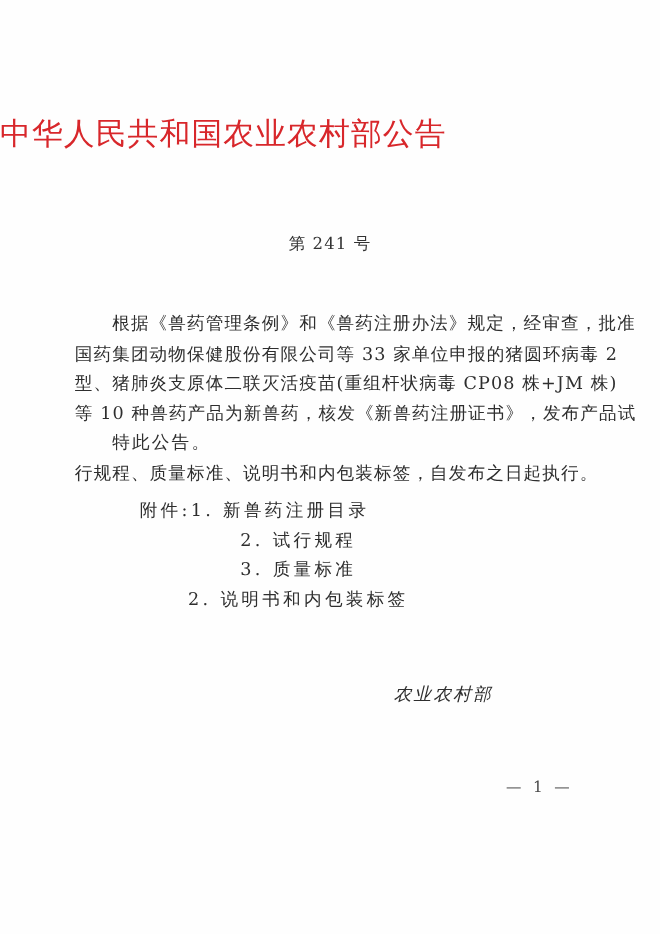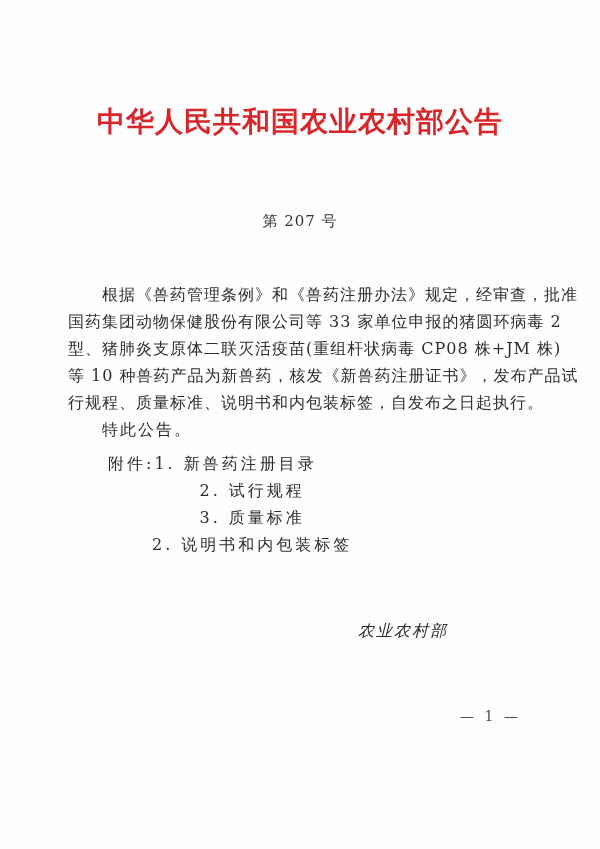--- a/index.html
+++ b/index.html
@@ -13,23 +13,23 @@
     height: 849px;
     background: #fefefe;
     overflow: hidden;
     font-family: "DejaVu Serif", "Liberation Serif", serif;
   }
   .doc-title {
     position: absolute;
     top: 103px;
     left: 0;
     right: 0;
-    text-align: center;
+    text-align: left;
     font-size: 28px;
-    font-weight: bold;
+    font-weight: normal;
     color: #d8272b;
     letter-spacing: 1px;
     white-space: nowrap;
   }
   .doc-number {
     position: absolute;
     top: 212px;
     left: 0;
     right: 0;
     text-align: center;
@@ -67,20 +67,21 @@
     left: 108px;
     top: 450px;
     font-size: 16px;
     color: #2e2e2e;
   }
   .aline {
     height: 27px;
     line-height: 27px;
     letter-spacing: 3px;
     white-space: nowrap;
+    margin-left: 19px;
   }
   .aline .att-label {
     letter-spacing: 3px;
   }
   .aline.cont {
     padding-left: 44px;
     text-align: center;
   }
   .signature {
     position: absolute;
@@ -110,29 +111,29 @@
     font-family: "DejaVu Serif", "Liberation Serif", serif;
   }
 </style>
 </head>
 <body>
 
 <div class="page">
 
   <div class="doc-title">中华人民共和国农业农村部公告</div>
 
-  <div class="doc-number">第 207 号</div>
+  <div class="doc-number">第 241 号</div>
 
   <div class="body-block">
     <div class="bline indent">根据《兽药管理条例》和《兽药注册办法》规定，经审查，批准</div>
     <div class="bline">国药集团动物保健股份有限公司等 33 家单位申报的猪圆环病毒 2</div>
     <div class="bline">型、猪肺炎支原体二联灭活疫苗(重组杆状病毒 CP08 株+JM 株)</div>
     <div class="bline">等 10 种兽药产品为新兽药，核发《新兽药注册证书》，发布产品试</div>
+    <div class="bline indent closing">特此公告。</div>
     <div class="bline">行规程、质量标准、说明书和内包装标签，自发布之日起执行。</div>
-    <div class="bline indent closing">特此公告。</div>
   </div>
 
   <div class="attachments">
     <div class="aline">
       <span class="att-label">附件:</span><span>1. 新兽药注册目录</span>
     </div>
     <div class="aline cont">2. 试行规程</div>
     <div class="aline cont">3. 质量标准</div>
     <div class="aline cont">2. 说明书和内包装标签</div>
   </div>

